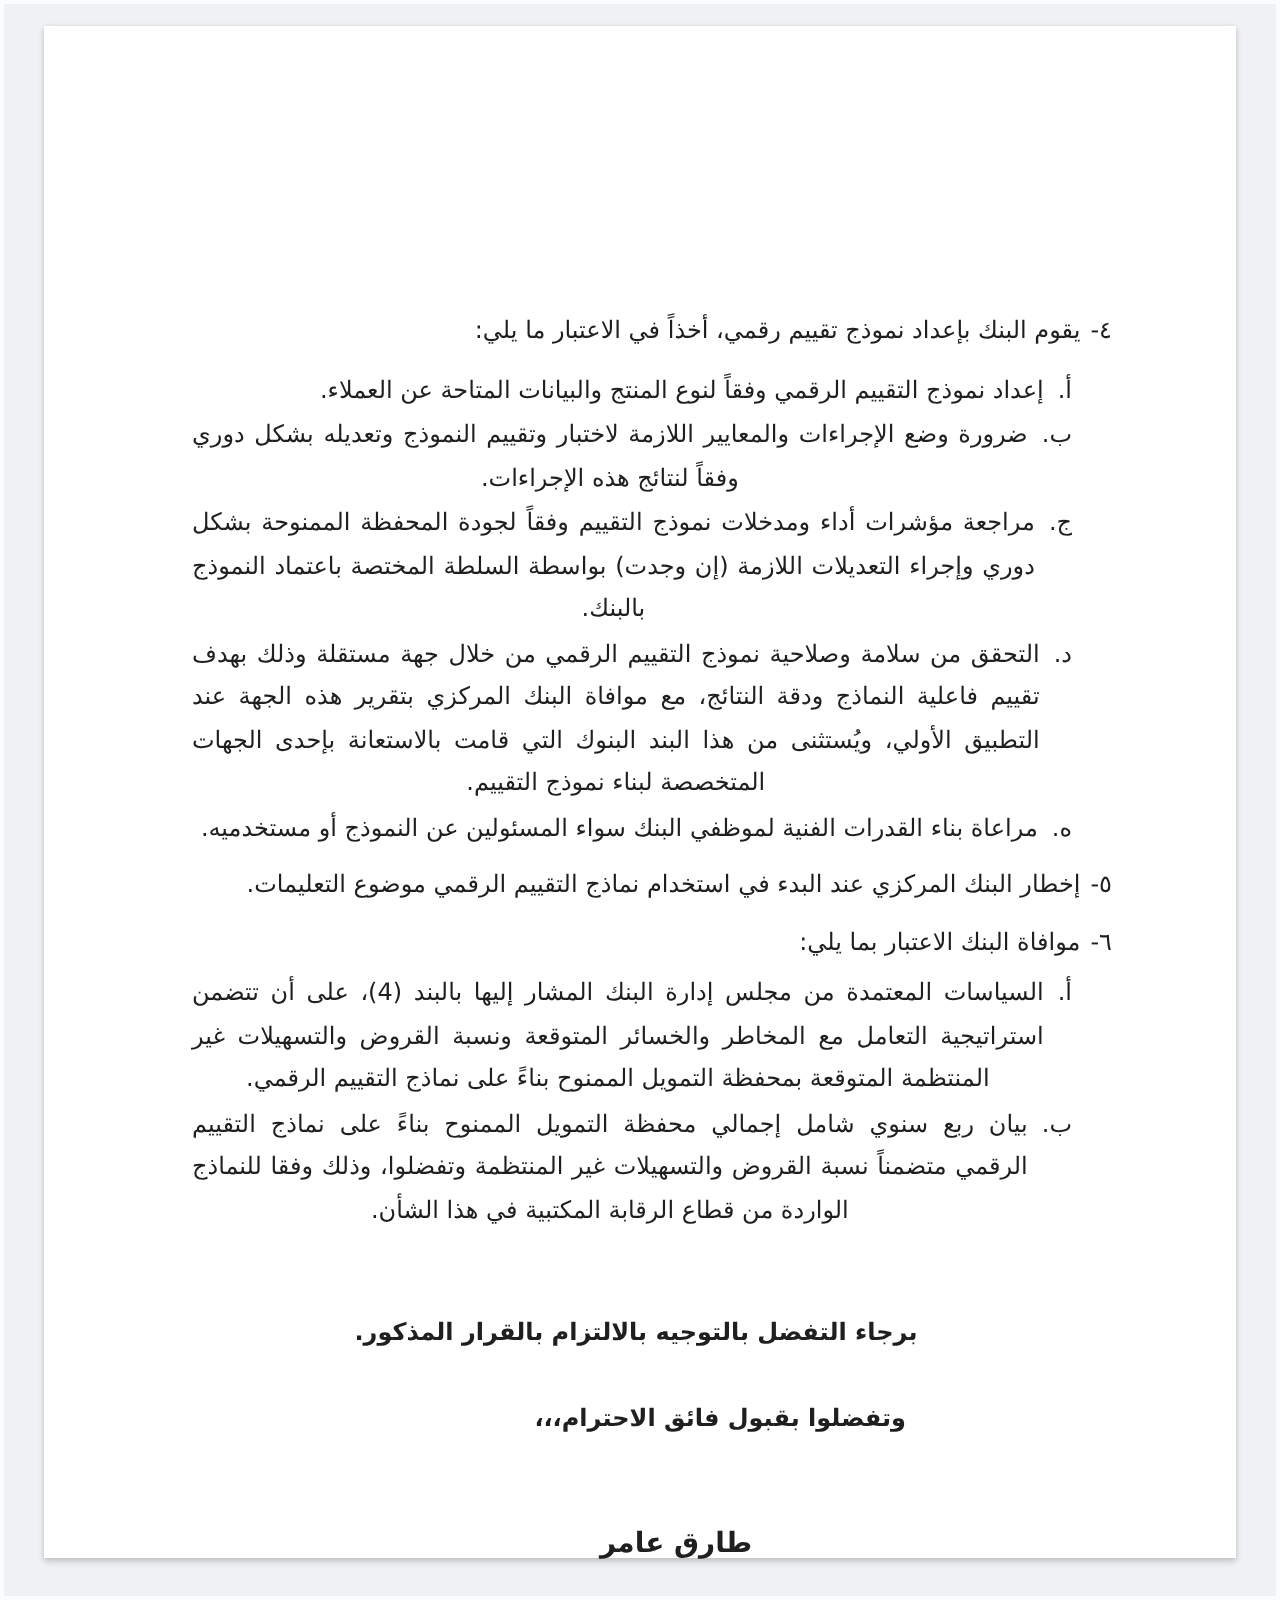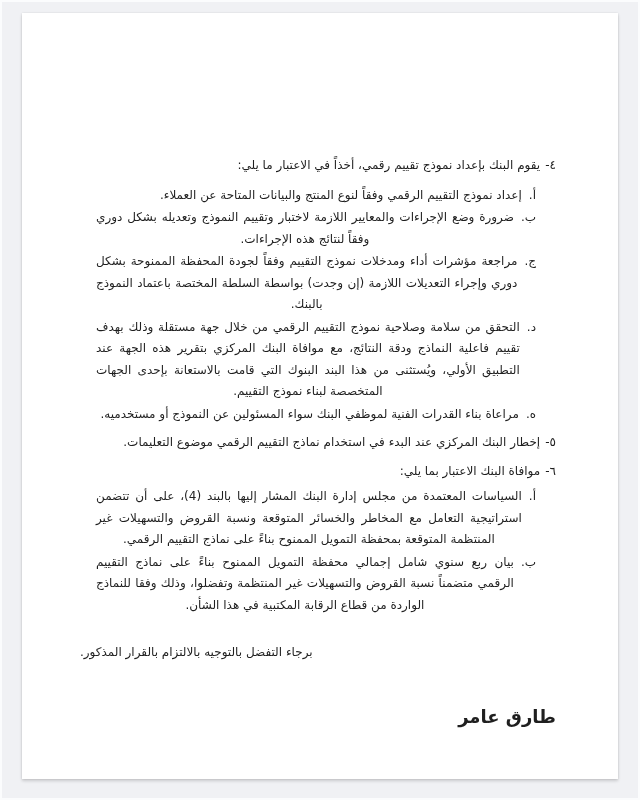--- a/index.html
+++ b/index.html
@@ -35,33 +35,33 @@
   .clause .num { white-space: nowrap; }
   .clause .ctext { flex: 1; }
   #clause4 { margin-bottom: 8px; }
   #clause5 { margin-top: 7px; margin-bottom: 7px; }
   #clause6 { margin-bottom: 4px; }
   .sub { display: flex; gap: 7px; padding-right: 20px; margin-bottom: 1px; }
   .sub .marker { white-space: nowrap; }
   .sub .stext { flex: 1; text-align: justify; }
   .sub .stext.tlc { text-align-last: center; margin-left: 16px; }
   .closing-request {
-    font-weight: normal; text-align: left;
-    margin-top: 26px;
+    font-weight: bold; text-align: center;
+    margin-top: 40px;
   }
   .salutation {
     font-weight: bold; text-align: right;
     padding-right: 103px;
     margin-top: 21px;
   }
   .signature {
-    font-weight: bold; text-align: right;
+    font-weight: bold; text-align: center;
     padding-left: 40px;
     margin-top: 42px;
-    font-size: 18px;
+    font-size: 14px;
   }
 </style>
 </head>
 <body>
 
 <div class="canvas">
   <div class="page">
     <div class="content">
 
       <div class="clause" id="clause4">
@@ -109,18 +109,19 @@
         <div class="stext tlc">السياسات المعتمدة من مجلس إدارة البنك المشار إليها بالبند (4)، على أن تتضمن استراتيجية التعامل مع المخاطر والخسائر المتوقعة ونسبة القروض والتسهيلات غير المنتظمة المتوقعة بمحفظة التمويل الممنوح بناءً على نماذج التقييم الرقمي.</div>
       </div>
 
       <div class="sub">
         <span class="marker">ب.</span>
         <div class="stext tlc">بيان ربع سنوي شامل إجمالي محفظة التمويل الممنوح بناءً على نماذج التقييم الرقمي متضمناً نسبة القروض والتسهيلات غير المنتظمة وتفضلوا، وذلك وفقا للنماذج الواردة من قطاع الرقابة المكتبية في هذا الشأن.</div>
       </div>
 
       <div class="closing-request">برجاء التفضل بالتوجيه بالالتزام بالقرار المذكور.</div>
 
+      <div class="salutation">وتفضلوا بقبول فائق الاحترام،،،</div>
 
       <div class="signature">طارق عامر</div>
 
     </div>
   </div>
 </div>
 
 </body></html>

